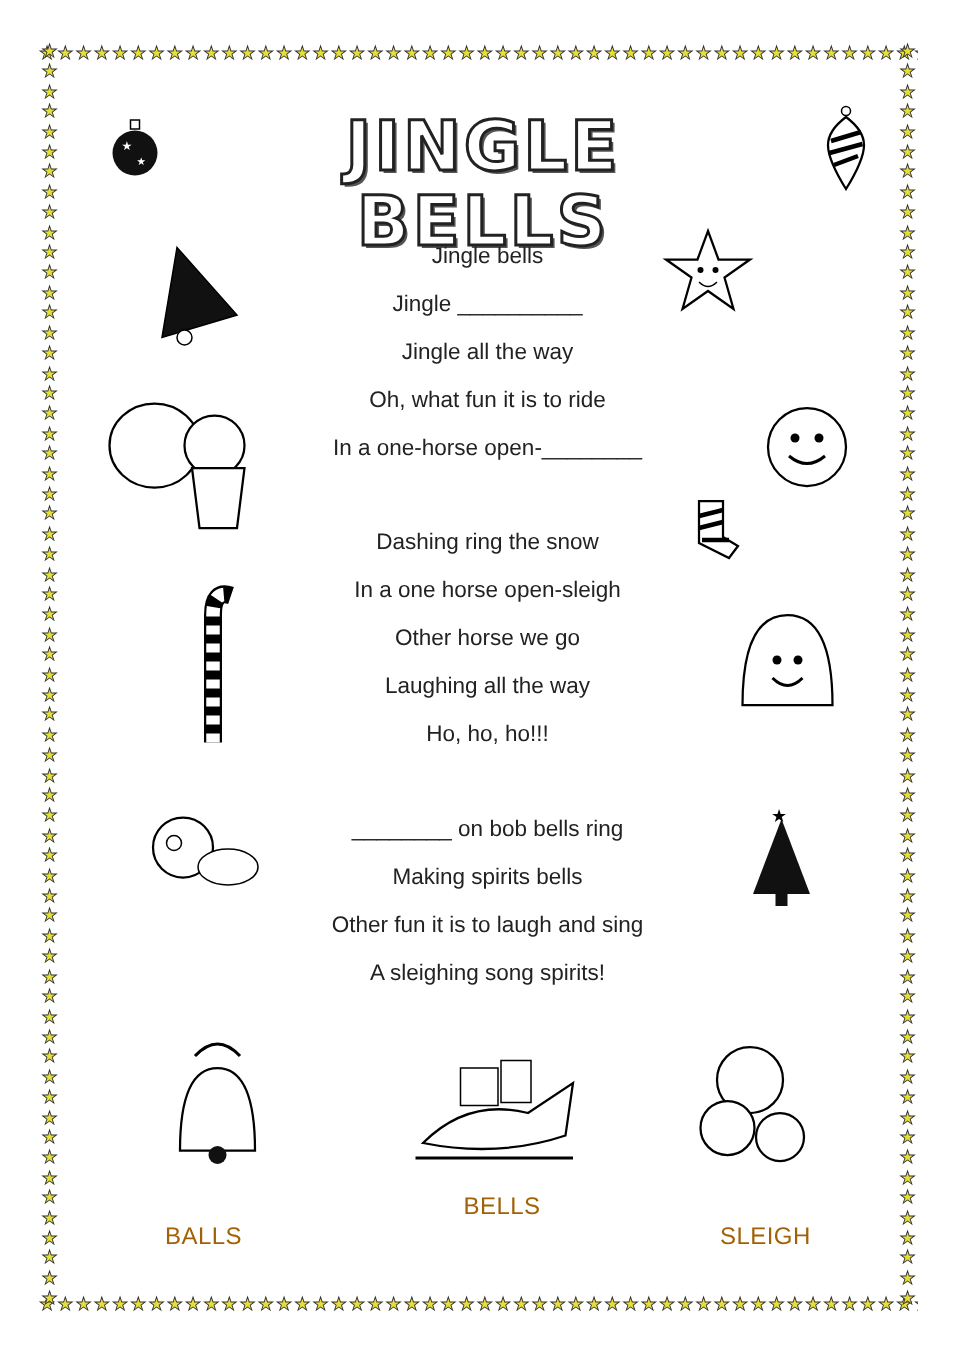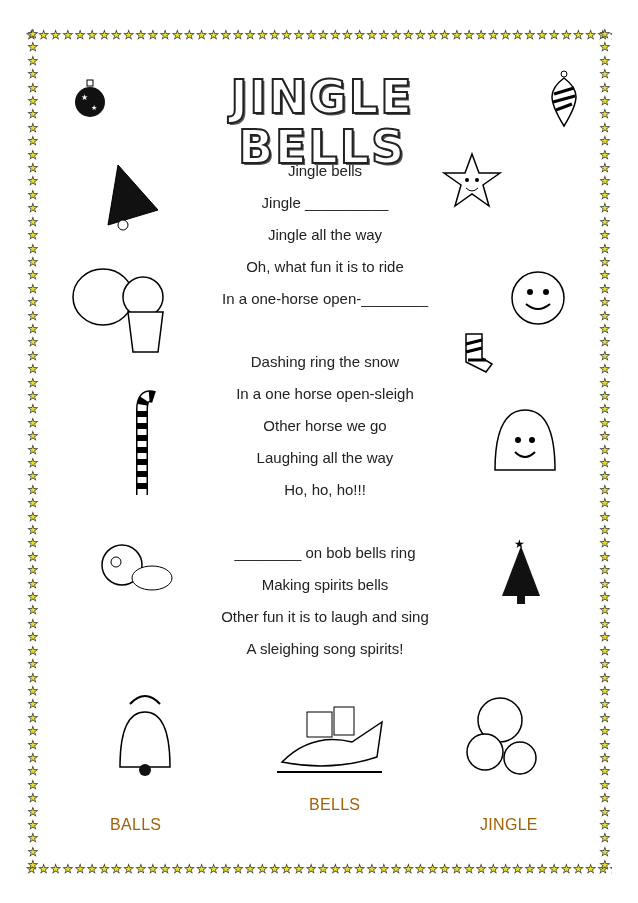--- a/index.html
+++ b/index.html
@@ -106,13 +106,13 @@
 <div class="lyric" style="top:449px">Laughing all the way</div>
 <div class="lyric" style="top:481px">Ho, ho, ho!!!</div>
 
 <div class="lyric" style="top:544px">________ on bob bells ring</div>
 <div class="lyric" style="top:576px">Making spirits bells</div>
 <div class="lyric" style="top:608px">Other fun it is to laugh and sing</div>
 <div class="lyric" style="top:640px">A sleighing song spirits!</div>
 
 <div class="word" style="left:110px;top:816px">BALLS</div>
 <div class="word" style="left:309px;top:796px">BELLS</div>
-<div class="word" style="left:480px;top:816px">JINGLE</div>
+<div class="word" style="left:480px;top:816px">SLEIGH</div>
 
 </body></html>

